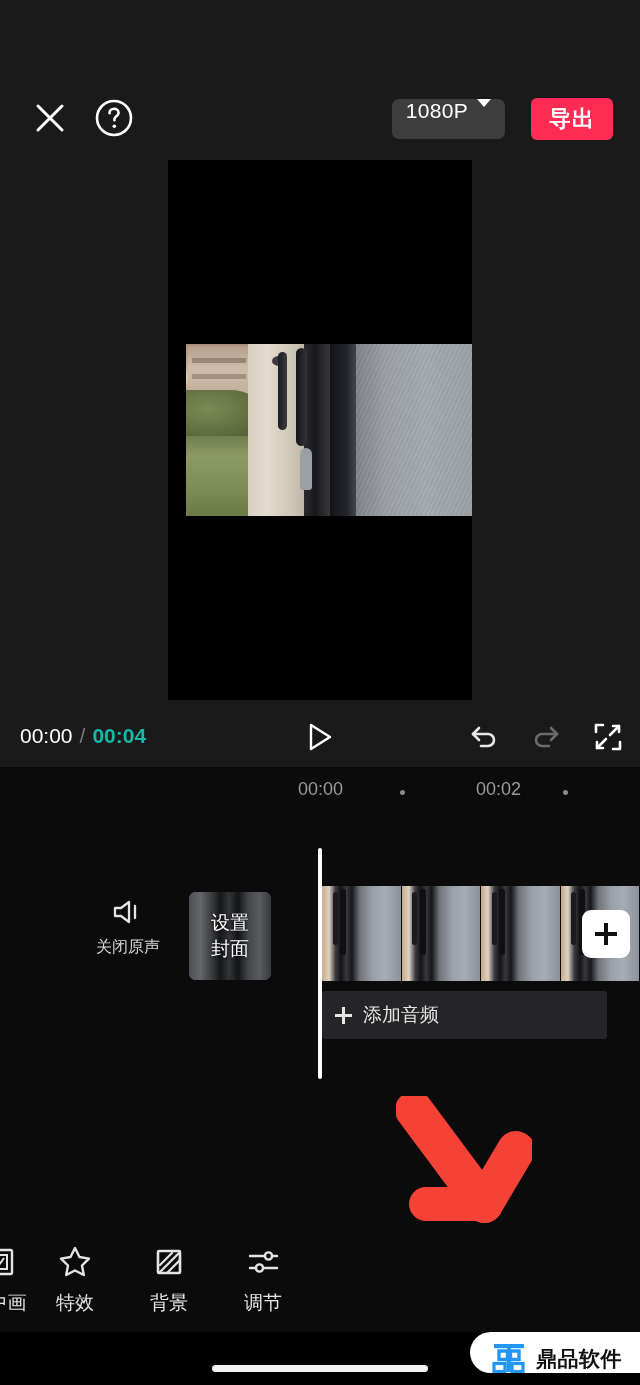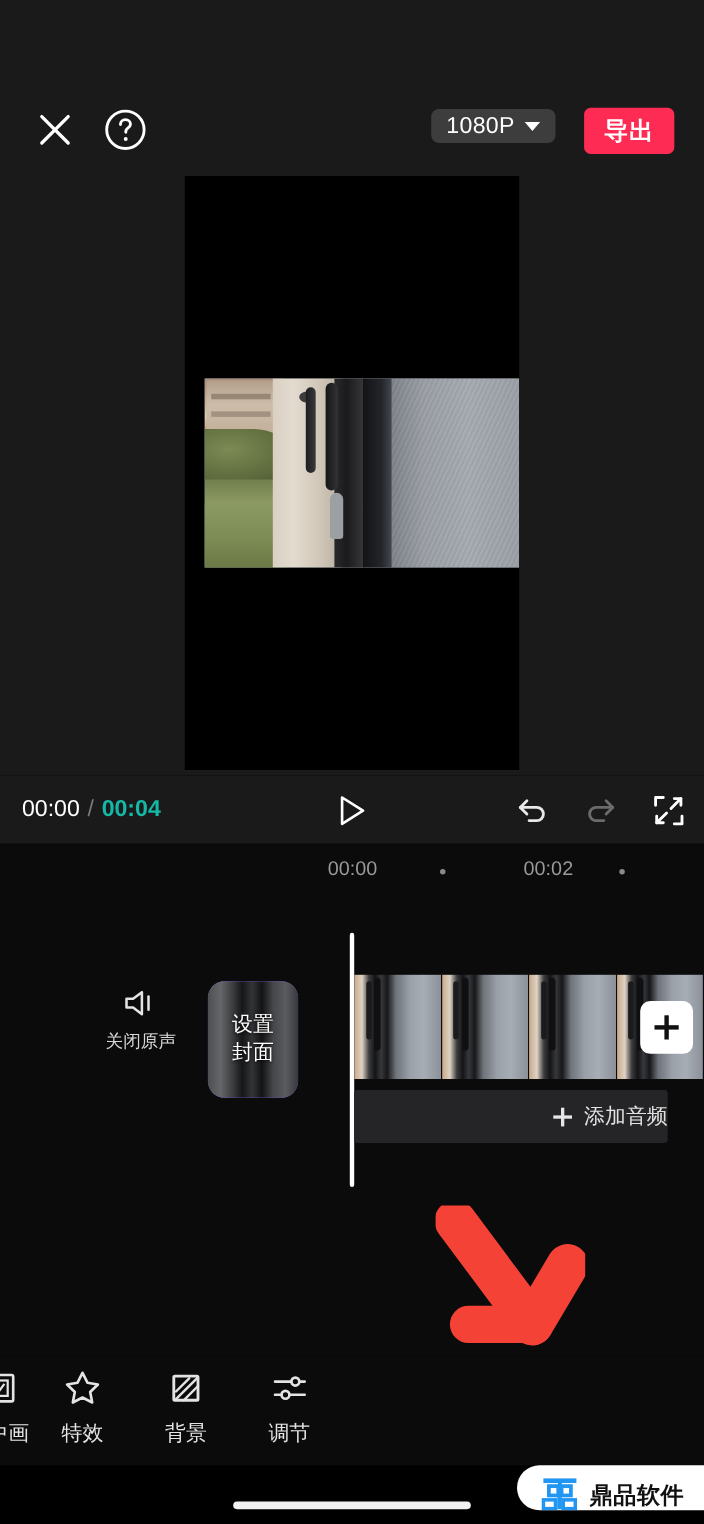--- a/index.html
+++ b/index.html
@@ -26,24 +26,24 @@
     width: 40px; height: 40px;
     cursor: pointer;
   }
   .help-btn {
     position: absolute; left: 94px; top: 98px;
     width: 40px; height: 40px;
     cursor: pointer;
   }
   .res-btn {
     position: absolute; right: 135px; top: 99px;
-    height: 31px;
+    height: 40px;
     background: #3d3d3d;
     border-radius: 7px;
-    display: flex; align-items: center;
+    display: flex; 
     padding: 0 14px;
     gap: 9px;
     cursor: pointer;
   }
   .res-btn .res-label {
     color: #fff; font-size: 21px; letter-spacing: .3px;
   }
   .caret-down {
     width: 0; height: 0;
     border-left: 7px solid transparent;
@@ -204,22 +204,22 @@
   }
   .mute-btn {
     position: absolute; left: 95px; top: 130px;
     width: 66px;
     display: flex; flex-direction: column; align-items: center; gap: 10px;
     cursor: pointer;
   }
   .mute-label { color: #d7d7d7; font-size: 16px; white-space: nowrap; }
   .cover-btn {
     position: absolute; left: 189px; top: 125px;
-    width: 82px; height: 106px;
-    border-radius: 15px; overflow: hidden;
+    width: 82px; height: 88px;
+    border-radius: 7px; overflow: hidden;
     cursor: pointer;
     background: #8b5cf6;
   }
   .cover-img {
     position: absolute; inset: 0;
     background: linear-gradient(90deg,
       #6b6d71 0%, #8c8e92 14%, #55575b 27%,
       #202022 38%, #46484c 49%, #1b1b1d 60%,
       #5f6165 72%, #7d7f84 86%, #4d4f53 100%);
     filter: brightness(.72);
@@ -274,21 +274,20 @@
   .plus-black::before { left: 0; top: 9px; width: 22px; height: 4px; }
   .plus-black::after { top: 0; left: 9px; height: 22px; width: 4px; }
   .audio-row {
     position: absolute; left: 322px; top: 991px;
     width: 285px; height: 48px;
     background: #252527;
     border-radius: 3px;
     display: flex; align-items: center;
     padding-left: 13px; gap: 11px;
     cursor: pointer;
-    justify-content: flex-end;
   }
   .plus-white { position: relative; width: 17px; height: 17px; flex: 0 0 auto; }
   .plus-white::before, .plus-white::after {
     content: ""; position: absolute; background: #e6e6e6;
   }
   .plus-white::before { left: 0; top: 7px; width: 17px; height: 3px; }
   .plus-white::after { top: 0; left: 7px; height: 17px; width: 3px; }
   .audio-label { color: #e2e2e2; font-size: 19px; }
 
   

